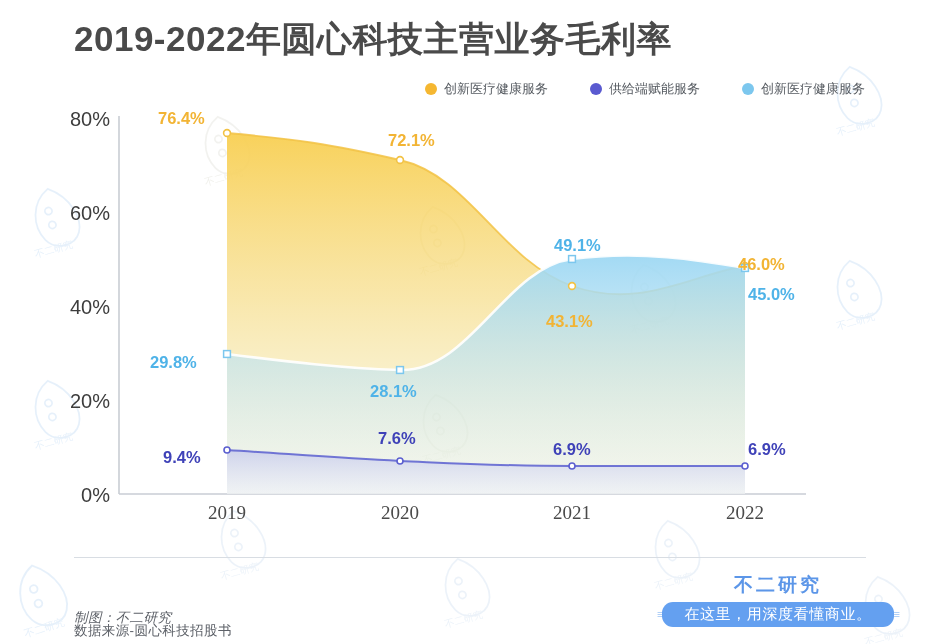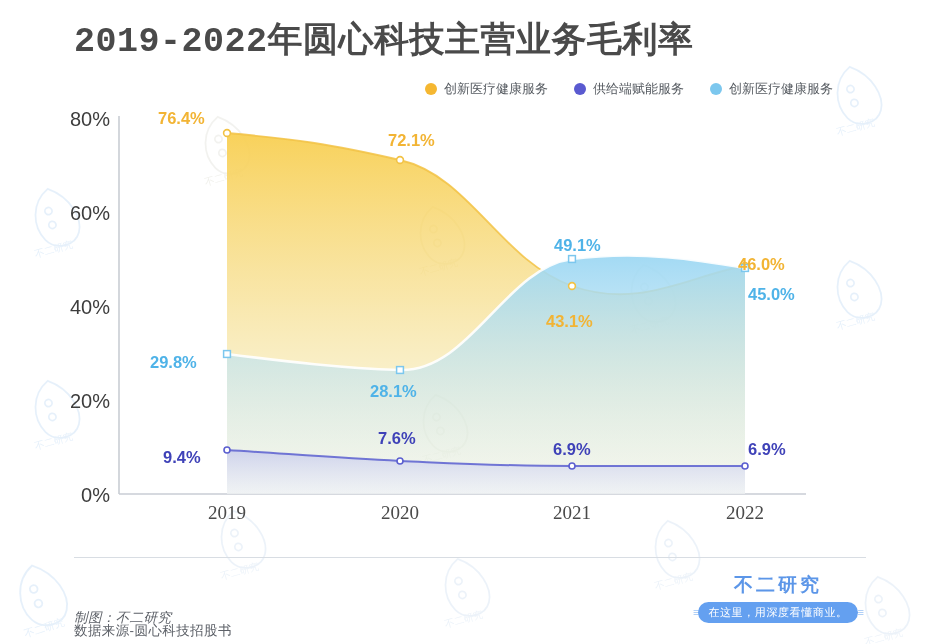--- a/index.html
+++ b/index.html
@@ -32,32 +32,32 @@
 
   
   .title {
     position: absolute;
     left: 74px;
     top: 16px;
     font-size: 35px;
     font-weight: bold;
     letter-spacing: 0.5px;
     color: #4a4a4a;
-    font-family: Liberation Mono, monospace;
+    font-family: Liberation Sans, sans-serif;
     z-index: 10;
   }
 
   
   .legend {
     position: absolute;
     left: 425px;
     top: 80px;
     display: flex;
     align-items: center;
-    gap: 26px;
+    gap: 42px;
     z-index: 10;
   }
   .legend-item {
     display: flex;
     align-items: center;
     gap: 7px;
   }
   .legend-dot {
     width: 12px;
     height: 12px;
@@ -139,23 +139,23 @@
   }
   .brand-tag-row {
     margin-top: 6px;
     display: flex;
     align-items: center;
     justify-content: center;
   }
   .brand-tag {
     background: #64a0f0;
     color: #ffffff;
-    font-size: 11px;
+    font-size: 15px;
     border-radius: 11px;
-    padding: 3px 10px;
+    padding: 3px 22px;
     letter-spacing: 0.6px;
     white-space: nowrap;
   }
   .tag-wing {
     color: #9cc3f5;
     font-size: 11px;
     letter-spacing: -1px;
   }
 </style>
 </head>

